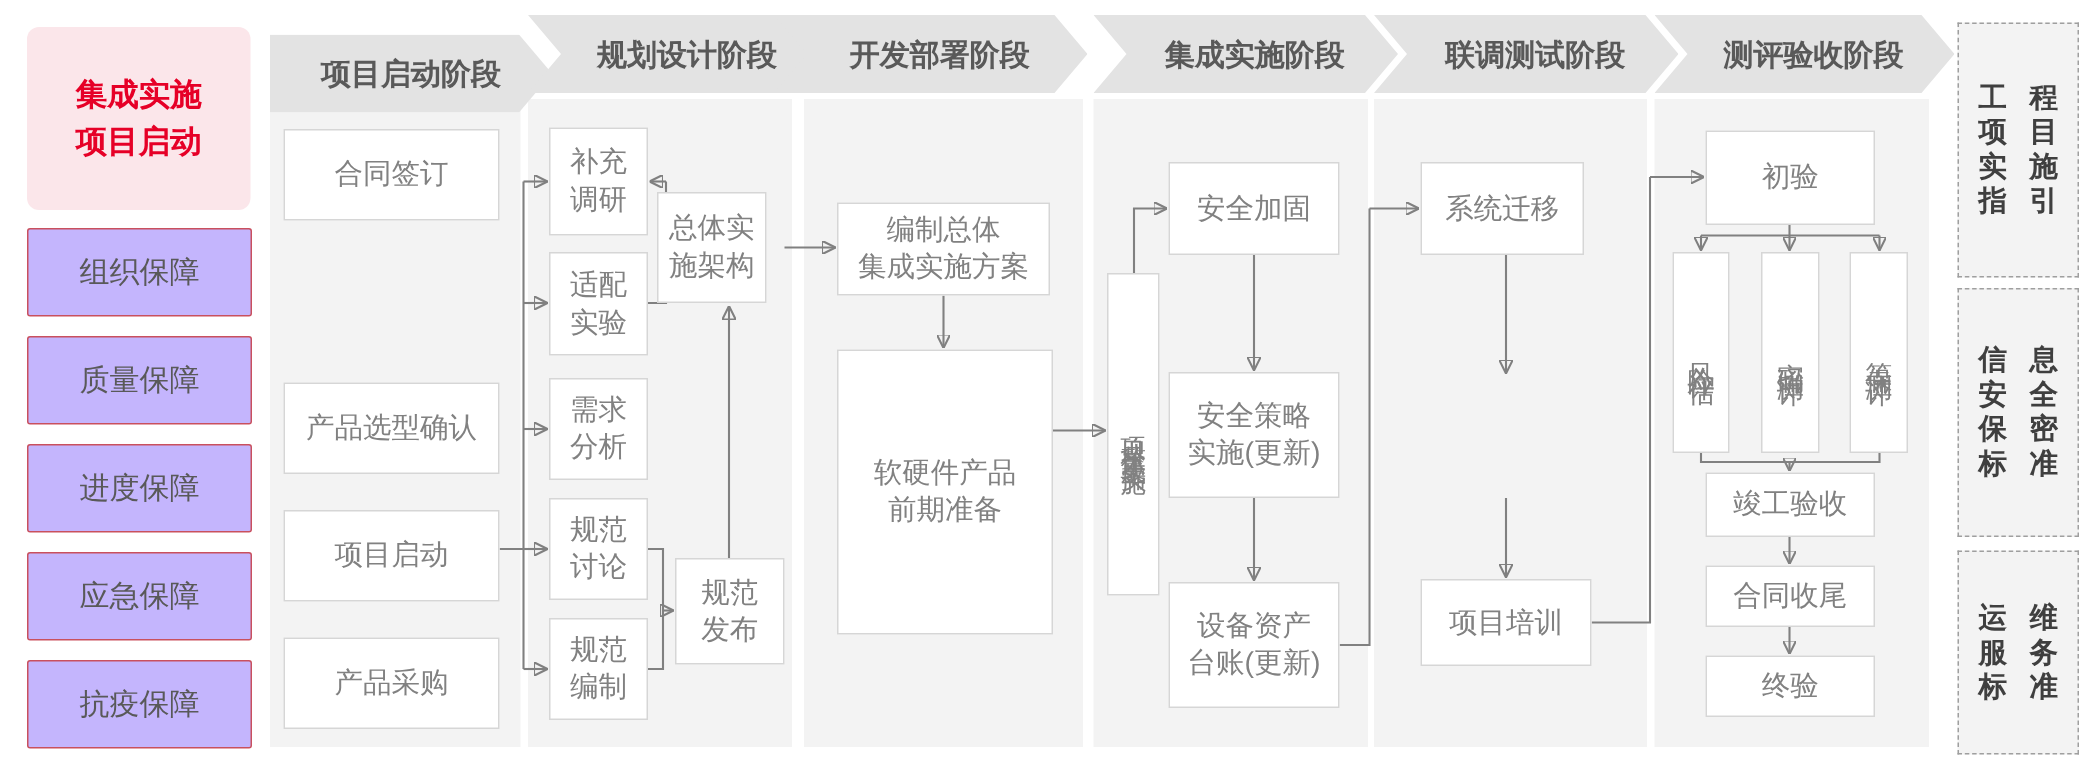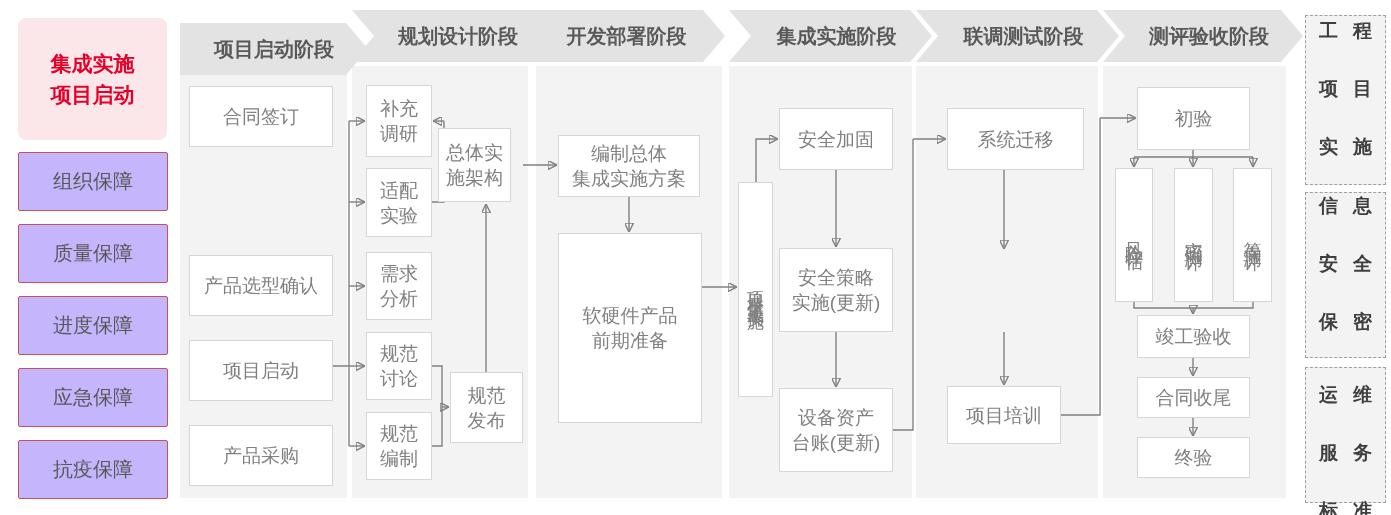--- a/index.html
+++ b/index.html
@@ -39,21 +39,21 @@
 
   
   svg.wires{position:absolute;left:0;top:0;pointer-events:none;}
   svg.wires path{fill:none;stroke:var(--line);stroke-width:1.4;}
 
   
   .r-box{position:absolute;left:1305px;width:81px;background:var(--col-bg);
     border:1.5px dashed #9f9f9f;box-sizing:border-box;
     display:flex;flex-direction:column;align-items:center;justify-content:center;}
   .r-line{color:var(--sidebar-text);font-weight:bold;font-size:19px;line-height:23px;
-    letter-spacing:15px;padding-left:15px;text-align:center;white-space:nowrap;margin-top:35px;}
+    letter-spacing:15px;padding-left:15px;text-align:center;white-space:nowrap;}
 </style>
 </head>
 <body>
 
 <div class="canvas">
 
   <div class="l-title">集成实施
 项目启动</div>
   <div class="l-item" style="top:152px">组织保障</div>
   <div class="l-item" style="top:224px">质量保障</div>
@@ -148,21 +148,21 @@
   <div class="pbox" style="left:558px;top:233px;width:144px;height:190px">软硬件产品
 前期准备</div>
 
   <div class="pbox vmain" style="left:738px;top:182px;width:35px;height:215px">项目整体集成实施</div>
   <div class="pbox" style="left:779px;top:108px;width:114px;height:62px">安全加固</div>
   <div class="pbox" style="left:779px;top:248px;width:114px;height:84px">安全策略
 实施(更新)</div>
   <div class="pbox" style="left:779px;top:388px;width:114px;height:84px">设备资产
 台账(更新)</div>
 
-  <div class="pbox" style="left:947px;top:108px;width:137px;height:62px">系统迁移</div>
+  <div class="pbox" style="left:947px;top:108px;width:109px;height:62px">系统迁移</div>
   <div class="pbox" style="left:947px;top:386px;width:114px;height:58px">项目培训</div>
 
   <div class="pbox" style="left:1137px;top:87px;width:113px;height:63px">初验</div>
   <div class="pbox vtext" style="left:1115px;top:168px;width:38px;height:134px">风险评估</div>
   <div class="pbox vtext" style="left:1174px;top:168px;width:39px;height:134px">密码测评</div>
   <div class="pbox vtext" style="left:1233px;top:168px;width:39px;height:134px">等保测评</div>
   <div class="pbox" style="left:1137px;top:315px;width:113px;height:43px">竣工验收</div>
   <div class="pbox" style="left:1137px;top:377px;width:113px;height:41px">合同收尾</div>
   <div class="pbox" style="left:1137px;top:437px;width:113px;height:41px">终验</div>
 

